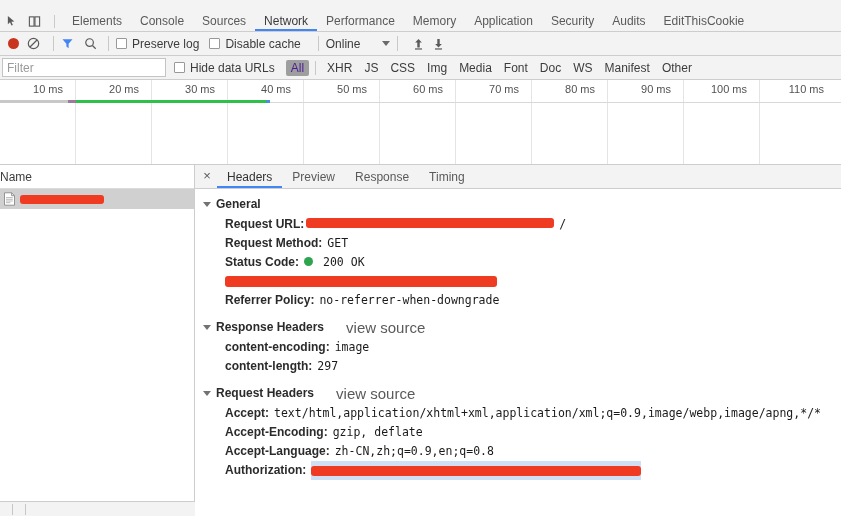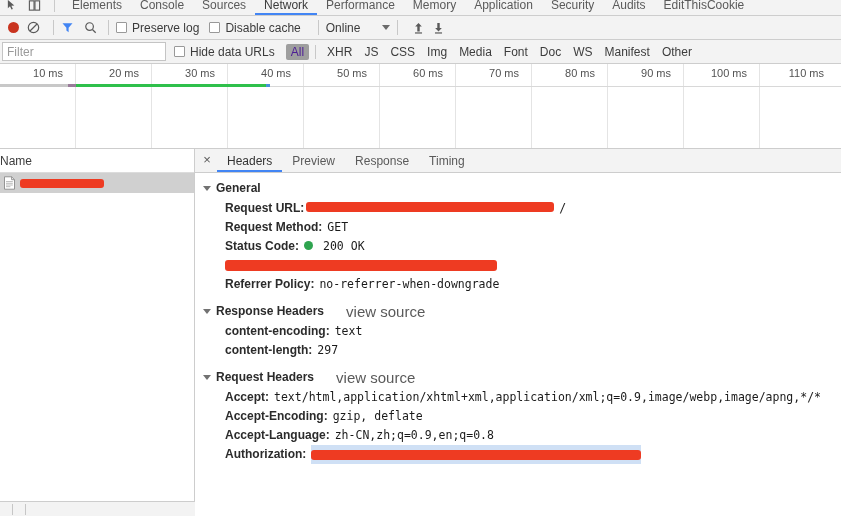--- a/index.html
+++ b/index.html
@@ -10,21 +10,21 @@
     background: #ffffff;
     font-family: "Liberation Sans", sans-serif;
     font-size: 12px;
     color: #303030;
     -webkit-font-smoothing: antialiased;
   }
   .devtools { width: 841px; height: 516px; position: relative; display: flex; flex-direction: column; }
 
   
   .tabstrip {
-    height: 16px;
+    height: 32px;
     background: #f3f3f3;
     border-bottom: 1px solid #cdcdcd;
     display: flex;
     align-items: flex-end;
     flex: 0 0 auto;
     position: relative;
     overflow: hidden;
   }
   .tb-icons { display: flex; align-items: center; height: 20px; padding: 0 4px 0 6px; gap: 9px; }
   .ic-inspect, .ic-device { width: 13px; height: 13px; position: relative; display: inline-block; }
@@ -532,21 +532,21 @@
         </div>
 
         <div class="section" style="margin-top:8px">
           <div class="sec-head">
             <span class="tri"></span>
             <span>Response Headers</span>
             <span class="view-source">view source</span>
           </div>
           <div class="kv">
             <span class="k">content-encoding:</span>
-            <span class="v">text</span>
+            <span class="v">image</span>
           </div>
           <div class="kv">
             <span class="k">content-length:</span>
             <span class="v">297</span>
           </div>
         </div>
 
         <div class="section" style="margin-top:8px">
           <div class="sec-head">
             <span class="tri"></span>

